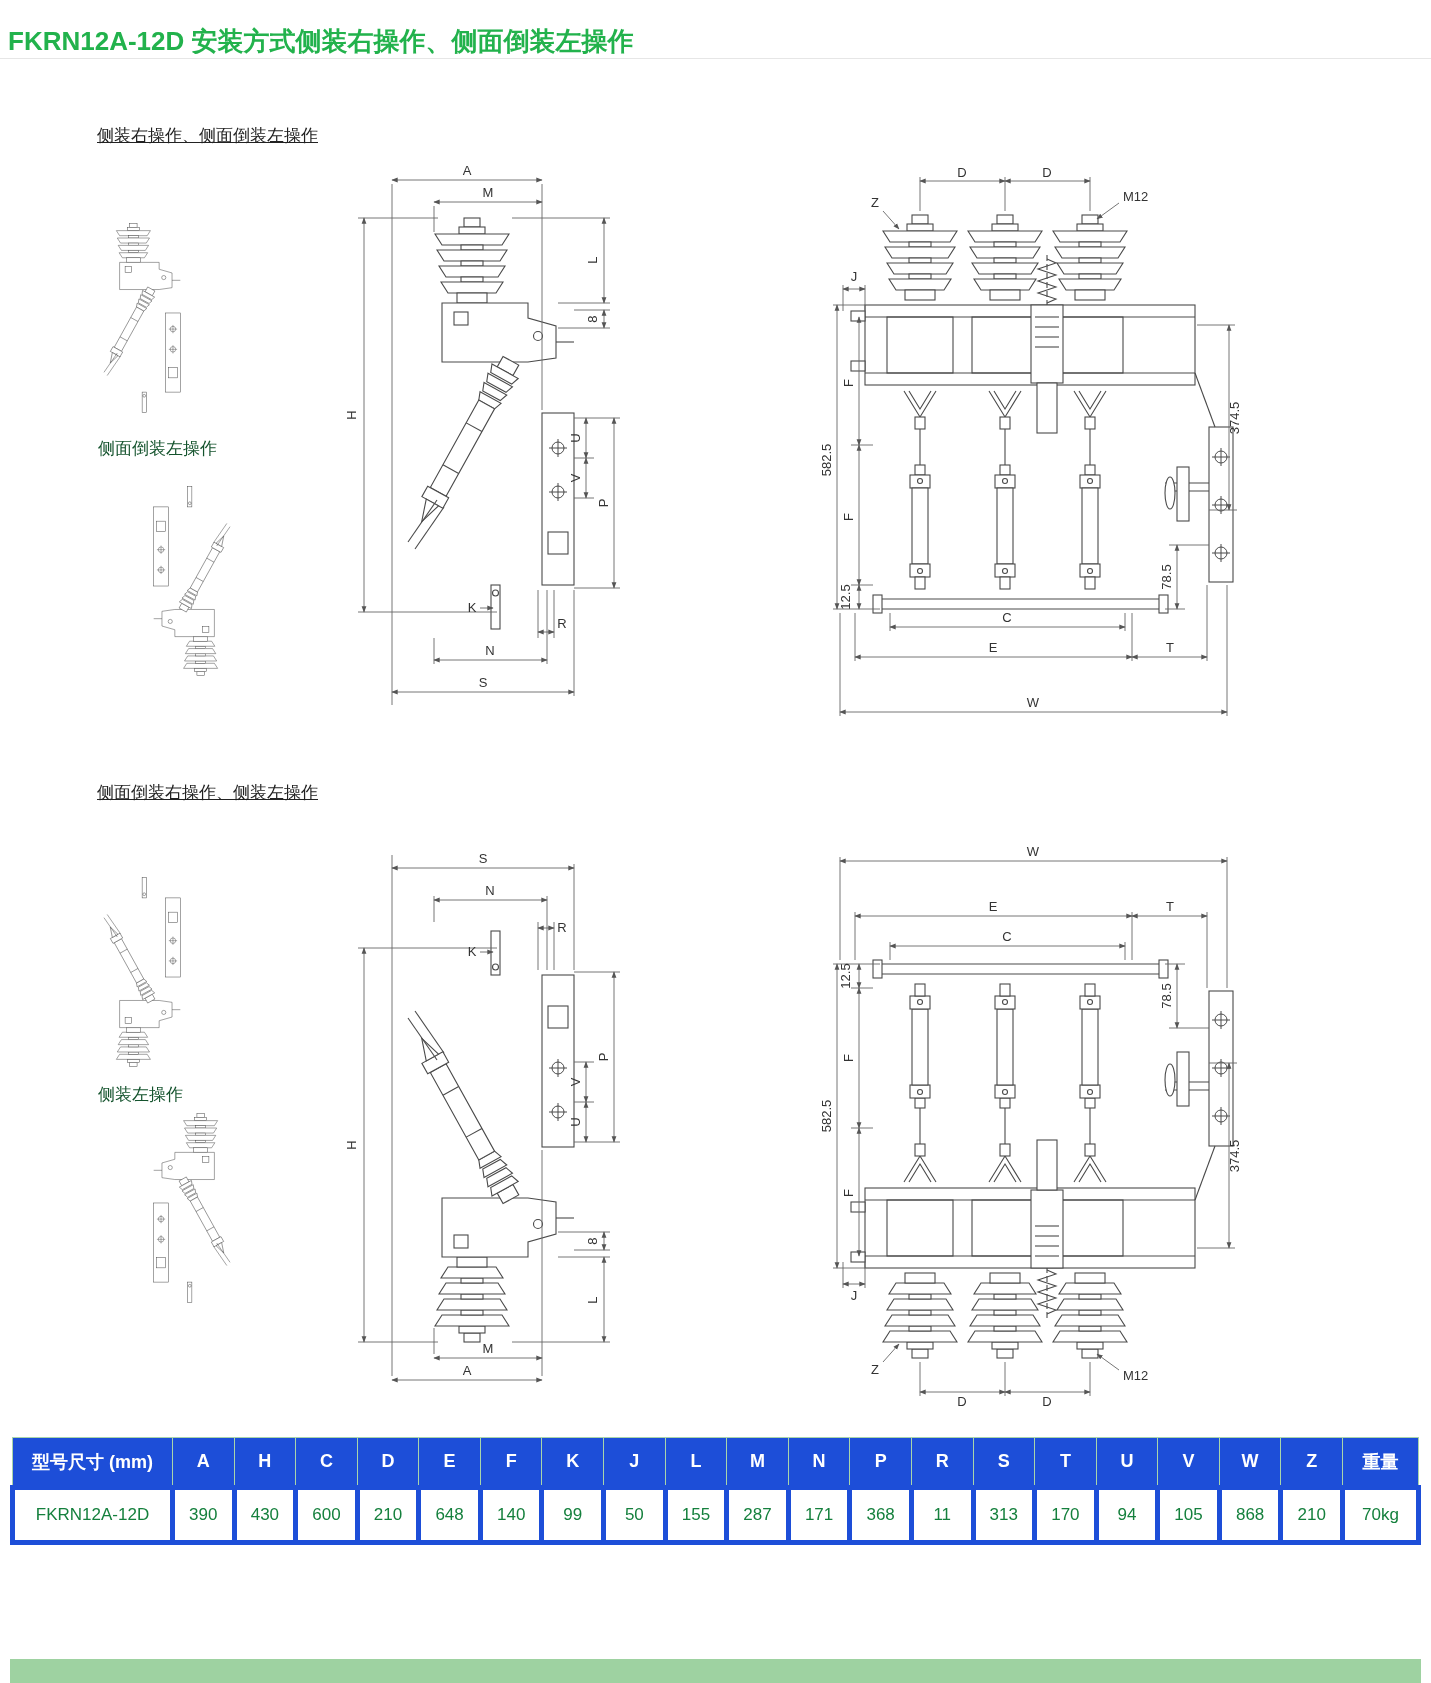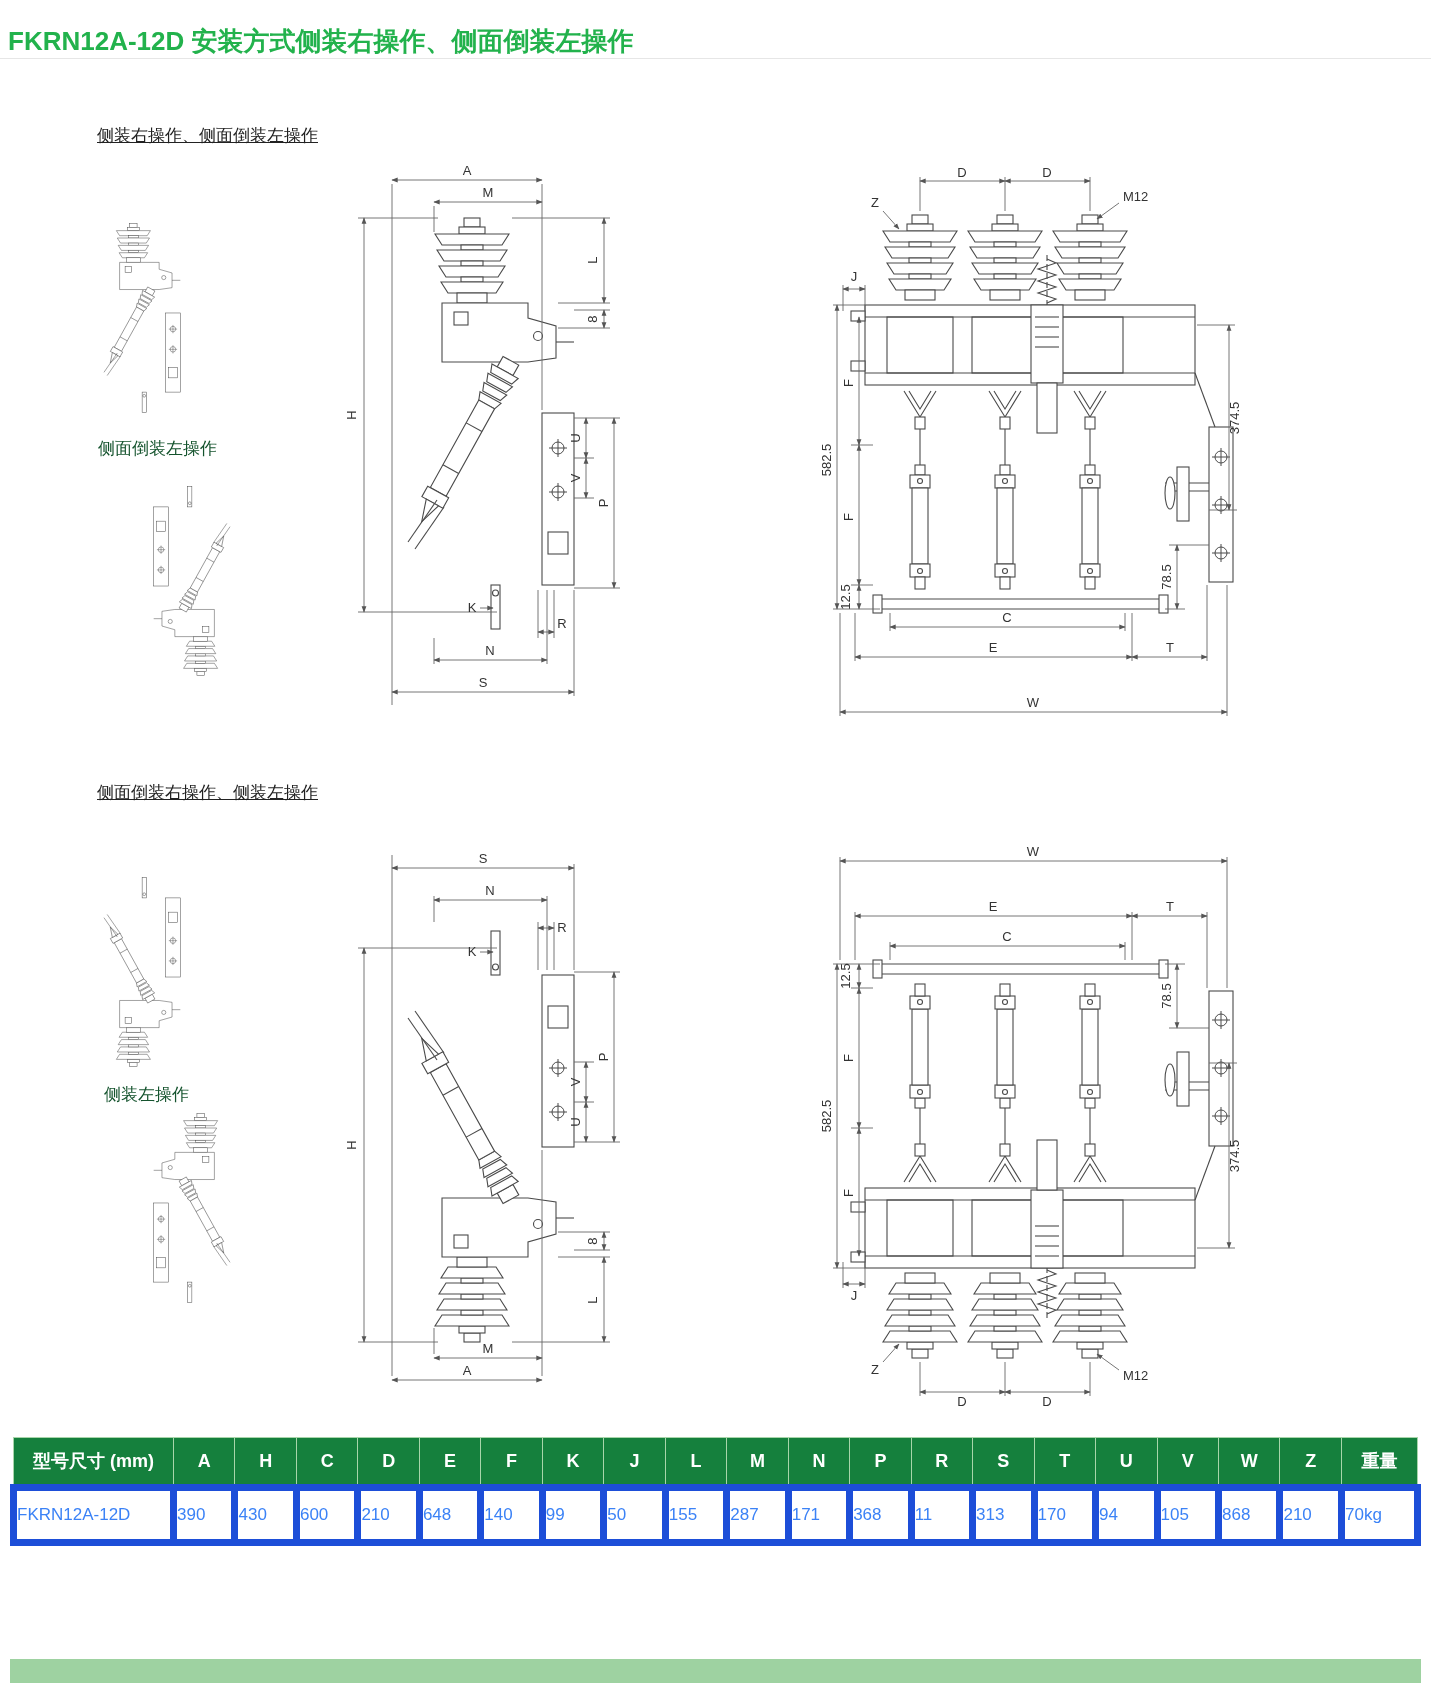--- a/index.html
+++ b/index.html
@@ -17,26 +17,26 @@
   .sub-label { position:absolute; font-size:17px; color:#14532d; white-space:nowrap; }
   svg.drawing { position:absolute; overflow:visible; }
   svg text {
     font-family:"Liberation Sans", sans-serif; font-size:13px; fill:#333;
     text-anchor:middle;
   }
   svg text.anchor-start { text-anchor:start; }
   .table-wrap { position:absolute; left:10px; top:1437px; width:1411px; }
   table { width:100%; border-collapse:collapse; table-layout:fixed; }
   th {
-    background:#15803d; color:#fff; font-size:18px; font-weight:bold;
+    background:#1d4ed8; color:#fff; font-size:18px; font-weight:bold;
     height:50px; border:1px solid #a8d5aa; text-align:center; white-space:nowrap;
   }
   td {
-    background:#fff; color:#3b82f6; font-size:17px;
-    height:55px; border:7px solid #1d4ed8; text-align:left; white-space:nowrap;
+    background:#fff; color:#15803d; font-size:17px;
+    height:55px; border:5px solid #1d4ed8; text-align:center; white-space:nowrap;
   }
   .bottom-bar {
     position:absolute; left:10px; top:1659px; width:1411px; height:24px;
     background:#9ed2a1;
   }
 </style>
 </head>
 <body>
 
 <svg width="0" height="0" style="position:absolute" aria-hidden="true">
@@ -284,21 +284,21 @@
 </svg>
 
 <div class="section-label" style="left:97px; top:781px">侧面倒装右操作、侧装左操作</div>
 
 <svg class="drawing" style="left:92px; top:855px" width="150" height="220" viewBox="0 0 150 220">
   <g transform="translate(0,220) scale(1,-1)">
       <use href="#side-core" transform="scale(0.46) translate(-40,-40)"></use>
     </g>
 </svg>
 
-<div class="sub-label" style="left:104px; top:1083px">侧装左操作</div>
+<div class="sub-label" style="left:98px; top:1083px">侧装左操作</div>
 
 <svg class="drawing" style="left:92px; top:1105px" width="150" height="220" viewBox="0 0 150 220">
   <g transform="translate(150,0) scale(-1,1)">
       <use href="#side-core" transform="scale(0.46) translate(-40,-40)"></use>
     </g>
 </svg>
 
 <svg class="drawing" style="left:342px; top:825px" width="290" height="575" viewBox="0 0 290 575">
   <g transform="translate(0,575) scale(1,-1)">
     <use href="#side-core"></use>

